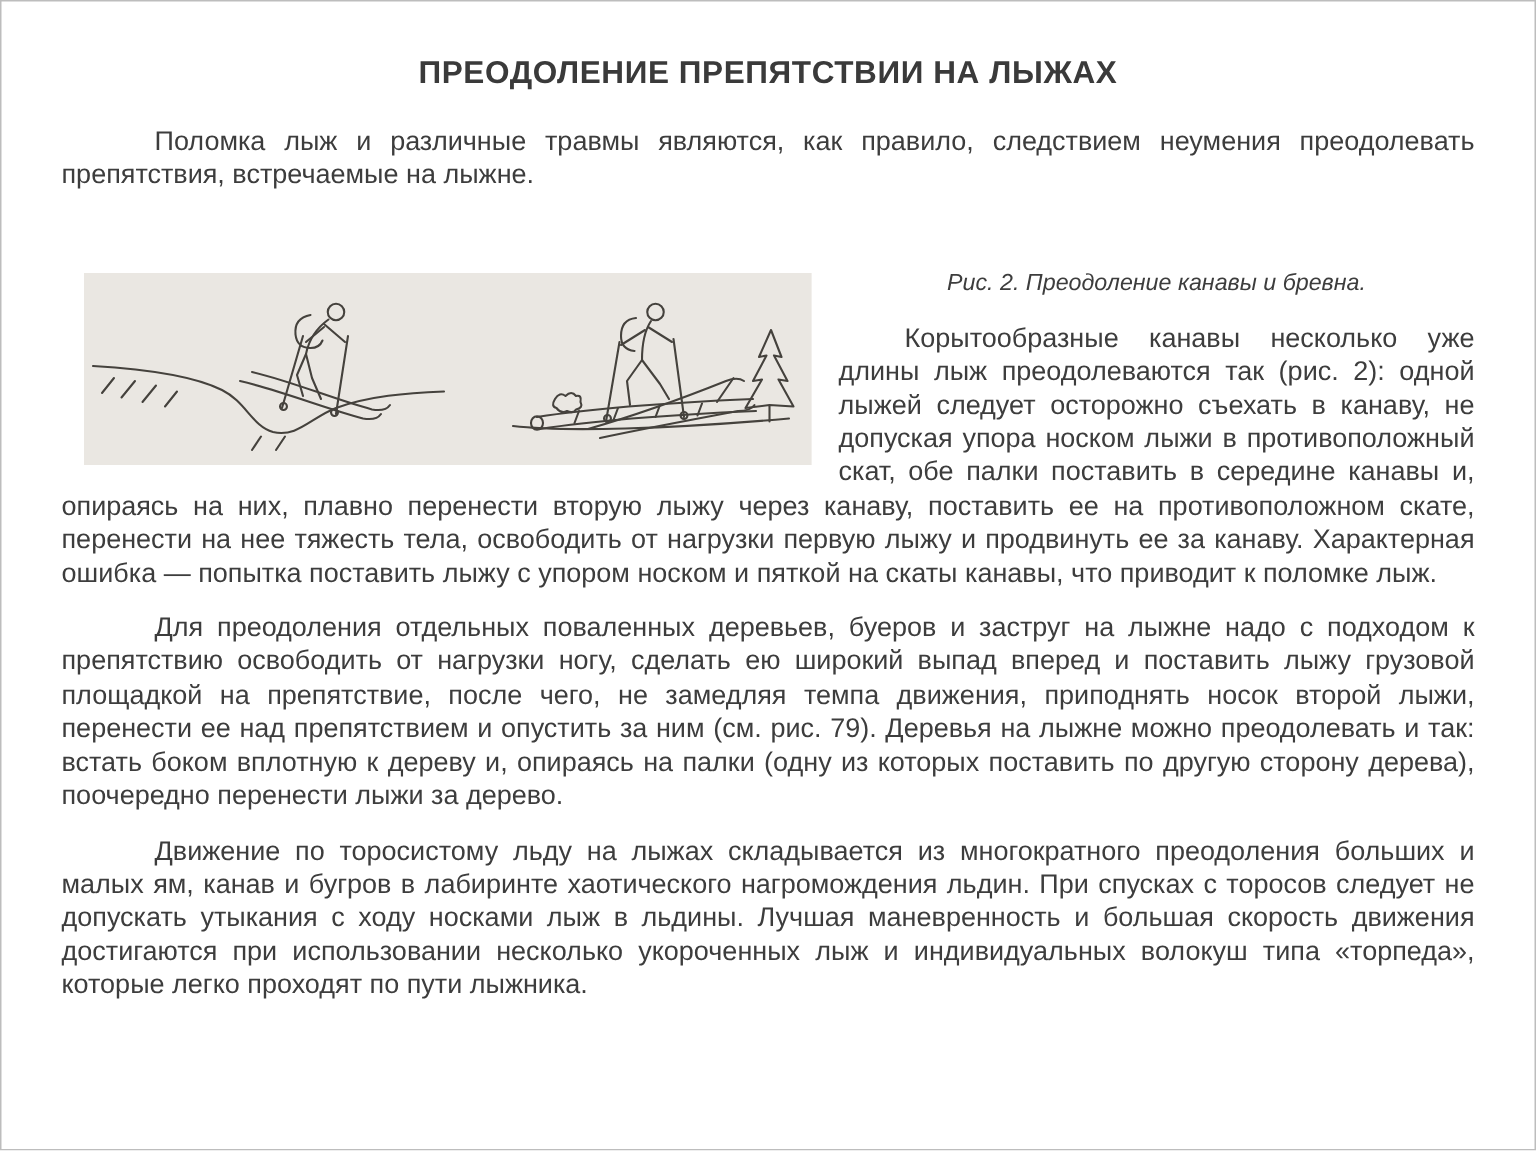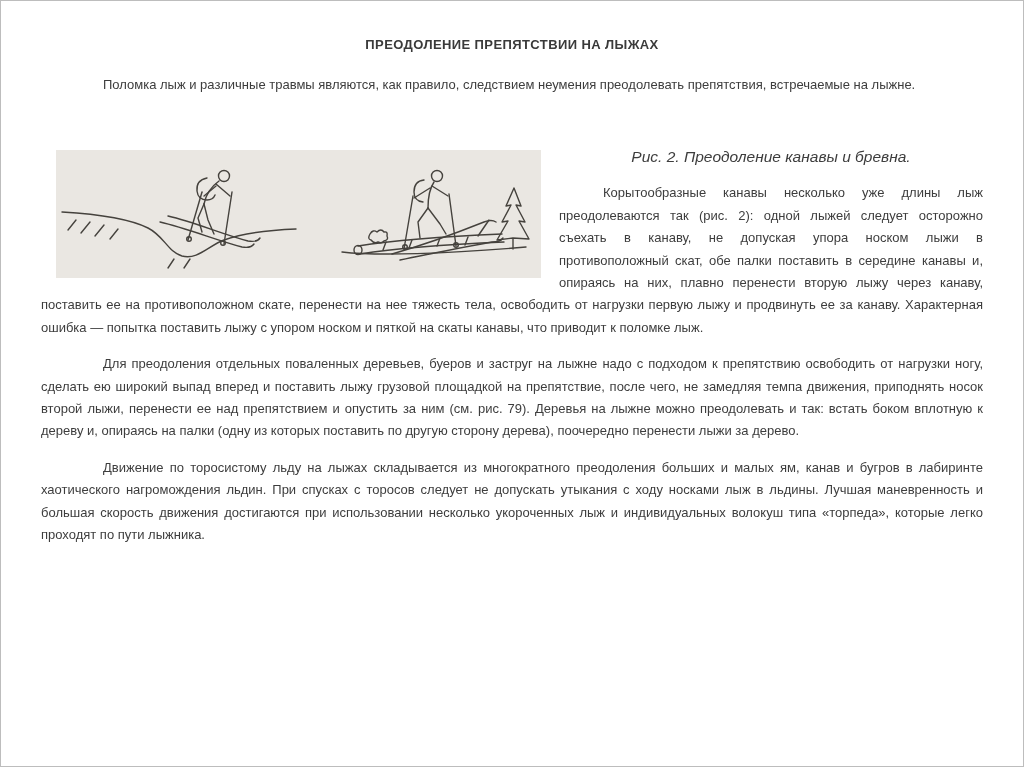--- a/index.html
+++ b/index.html
@@ -17,28 +17,28 @@
     font-family: "Liberation Sans", "DejaVu Sans", sans-serif;
     color: #3d3d3d;
     overflow: hidden;
   }
   .content {
     padding: 0 40px;
   }
   .title {
     margin: 36px 0 0 0;
     text-align: center;
-    font-size: 13px;
+    font-size: 21px;
     font-weight: 700;
     letter-spacing: 0.4px;
     color: #3a3a3a;
   }
   .para {
     margin: 14px 0 0 0;
-    font-size: 13px;
+    font-size: 18px;
     line-height: 22.4px;
     text-align: justify;
     text-indent: 62px;
   }
   .intro {
     margin-top: 22px;
   }
   .figure-flow {
     margin-top: 52px;
   }

